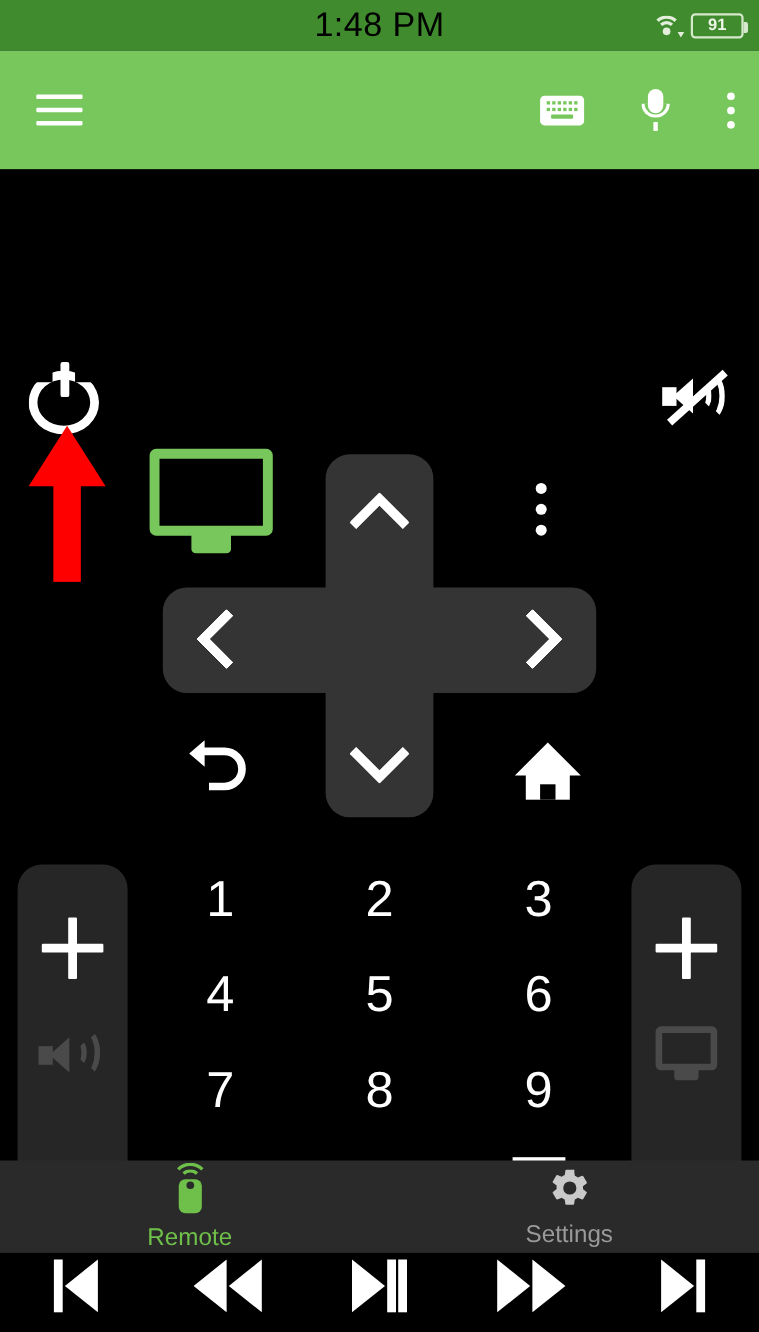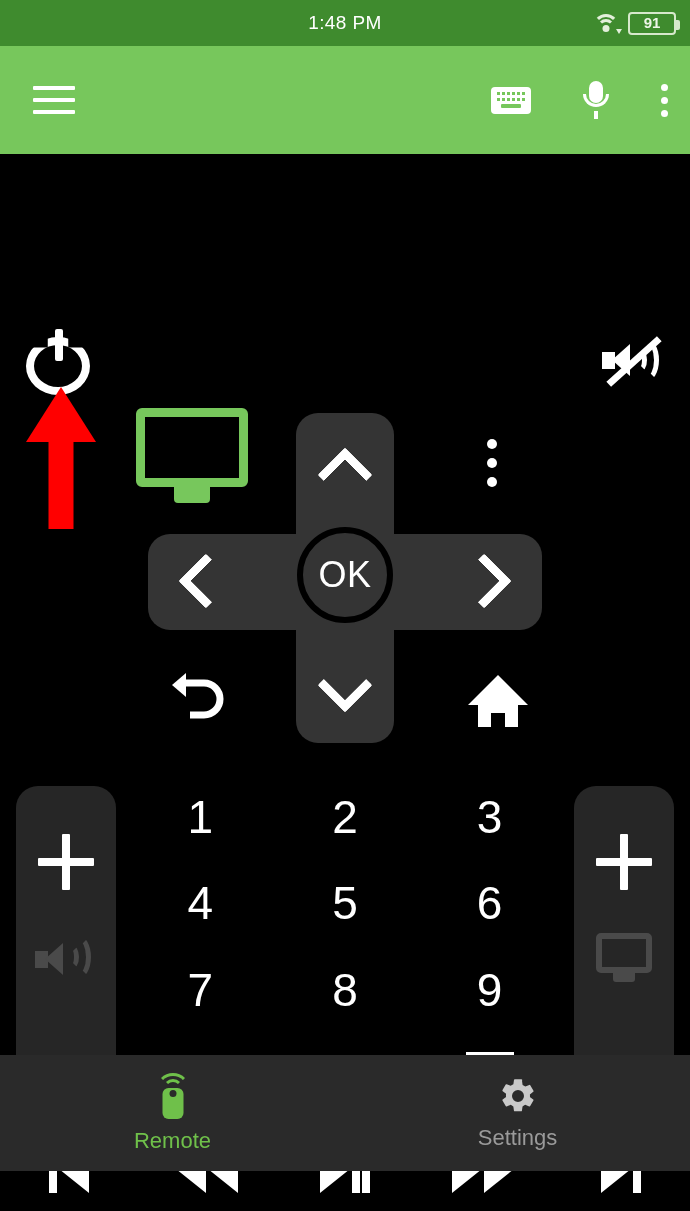--- a/index.html
+++ b/index.html
@@ -10,21 +10,21 @@
     overflow:hidden;
   }
   #app { position:relative; width:690px; height:1211px; background:#000; }
 
   
   .statusbar{
     position:absolute; left:0; top:0; width:690px; height:46px;
     background:#3f8b2e; color:#ffffff;
     display:flex; align-items:center; justify-content:center;
   }
-  .status-time{ font-size:19px; letter-spacing:.4px; color:#ffffff; }
+  .status-time{ font-size:31px; letter-spacing:.4px; color:#000000; }
   .status-right{
     position:absolute; right:14px; top:0; height:46px;
     display:flex; align-items:center; gap:9px;
   }
   .wifi-icon{ position:relative; width:27px; height:22px; }
   .wifi-icon .arc{
     position:absolute; left:50%; transform:translateX(-50%);
     border:3px solid #e3efdb; border-bottom-color:transparent;
     border-left-color:transparent; border-right-color:transparent;
     border-radius:50%;
@@ -280,21 +280,21 @@
     display:flex; align-items:center; justify-content:center; }
   .tri-r{ width:0;height:0;border-top:24px solid transparent;
     border-bottom:24px solid transparent;border-left:30px solid #fff; }
   .tri-l{ width:0;height:0;border-top:24px solid transparent;
     border-bottom:24px solid transparent;border-right:30px solid #fff; }
   .vbar{ width:8px;height:48px;background:#fff; }
   .flexrow{ display:flex; align-items:center; gap:2px; }
 
   
   .bottomnav{
-    position:absolute; left:0; top:1055px; width:690px; height:116px;
+    position:absolute; left:0; top:1055px; width:690px; height:84px;
     background:#2a2a2a;
     display:flex; align-items:center;
   }
   .navitem{
     flex:1; display:flex; flex-direction:column; align-items:center;
     justify-content:center; gap:9px; cursor:pointer; height:100%;
   }
   .navlabel{ font-size:22px; color:#9a9a9a; }
   .navlabel.active{ color:#6fc04a; }
   .nav-remote-icon{ position:relative; width:40px; height:46px; }
@@ -420,23 +420,20 @@
         <span class="chev chev-up"></span>
       </div>
       <div class="dpad-btn btn-down">
         <span class="chev chev-down"></span>
       </div>
       <div class="dpad-btn btn-left">
         <span class="chev chev-left"></span>
       </div>
       <div class="dpad-btn btn-right">
         <span class="chev chev-right"></span>
-      </div>
-      <div class="btn-ok">
-        <span>OK</span>
       </div>
     </div>
 
     <div class="abs back-icon">
       <svg width="62" height="62" viewBox="0 0 62 62">
         <path d="M10 18 L10 18" fill="none"></path>
         <path d="M8 16 L22 4 L22 28 Z" fill="#fff"></path>
         <path d="M16 14 L40 14 A15 15 0 0 1 40 46 L26 46" stroke="#fff" stroke-width="7" fill="none" stroke-linecap="butt"></path>
       </svg>
     </div>

